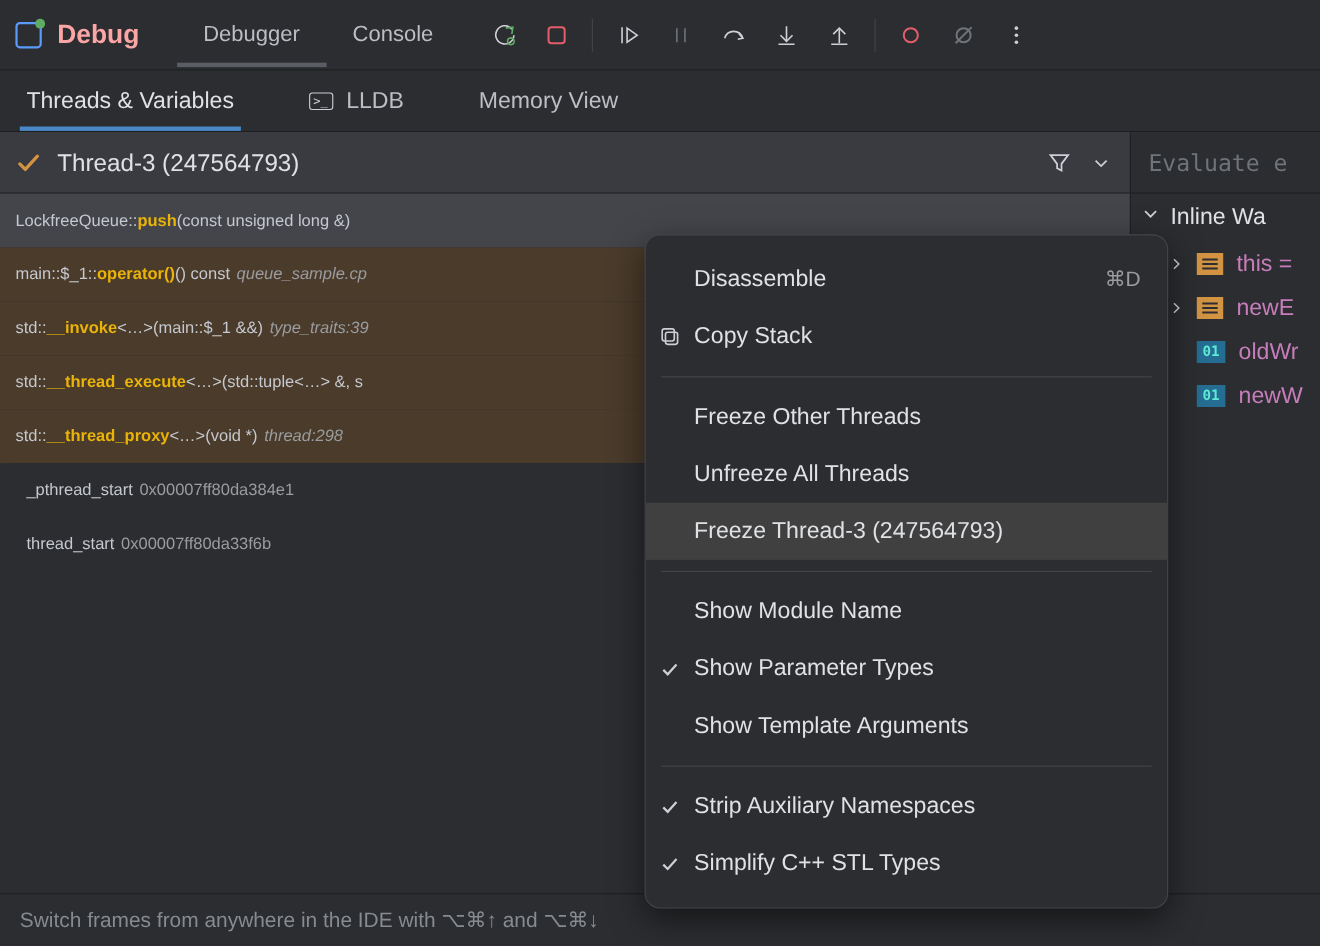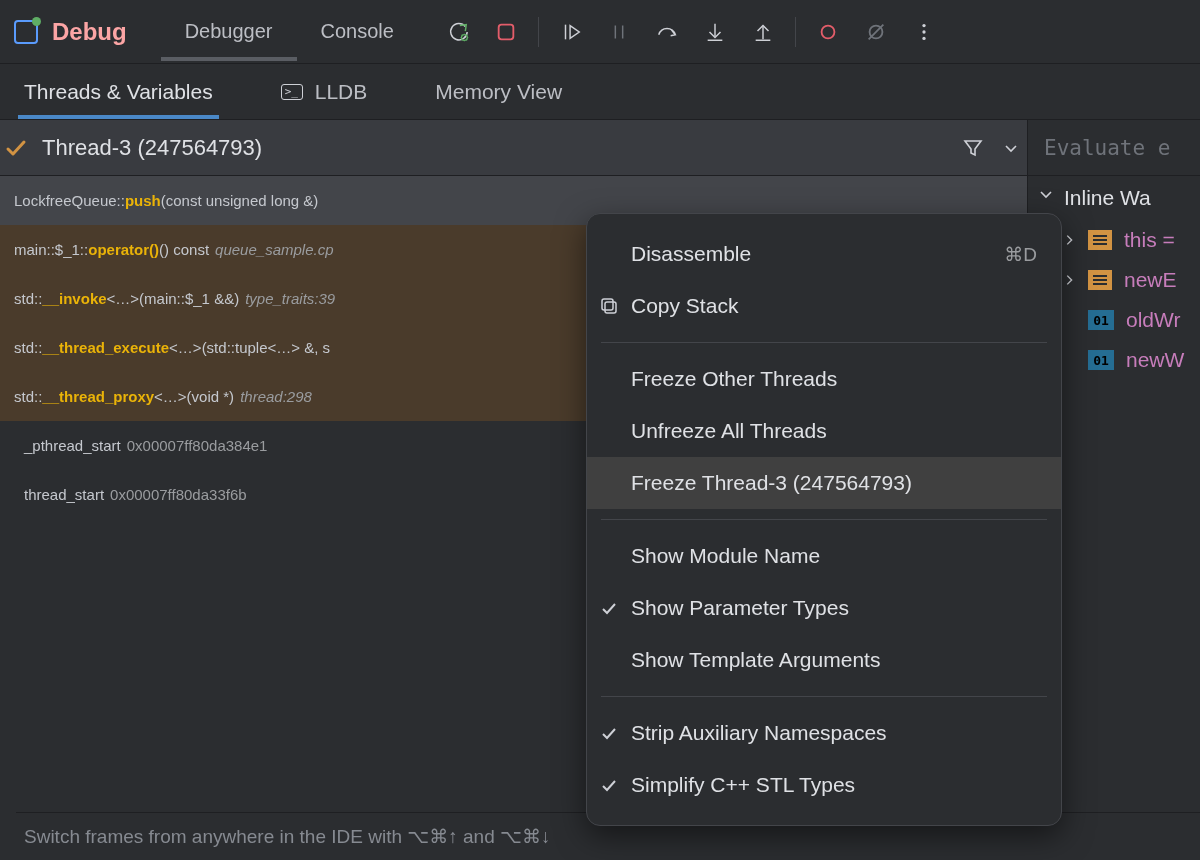--- a/index.html
+++ b/index.html
@@ -84,21 +84,21 @@
     display: flex; align-items: flex-end; padding: 0 3px 2px;
   }
   .lldb-icon::before { content: ">_"; color: #ced0d6; font-size: 11px; font-family: monospace; line-height: 1; }
   
   .body-row { display: flex; height: calc(100% - 64px - 56px - 48px); }
   .frames-panel { flex: 0 0 1028px; display: flex; flex-direction: column; border-right: 1px solid #1e1f22; }
   .vars-panel { flex: 1; display: flex; flex-direction: column; }
   .thread-bar {
     height: 56px; background: #393b40;
     display: flex; align-items: center;
-    padding: 0 4px;
+    padding: 0 14px;
     gap: 14px;
     border-bottom: 1px solid #1e1f22;
   }
   .check-orange {
     width: 24px; height: 24px;
   }
   .thread-name { color: #dfe1e5; font-size: 22px; flex: 1; }
   .filter-icon, .chevron-icon { width: 24px; height: 24px; }
   
   .stack {
@@ -142,21 +142,21 @@
   }
   .var-row .chev { width: 14px; height: 14px; }
   .var-badge {
     width: 24px; height: 20px; background: #d29343;
     display: flex; align-items: center; justify-content: center;
   }
   .var-badge svg { width: 16px; height: 12px; }
   .var-badge.num {
     background: #256d93; width: 26px; height: 20px;
     font-family: monospace; font-size: 13px; font-weight: 700;
-    color: #000000;
+    color: #5eead4;
   }
   
   .ctx-menu {
     position: absolute;
     left: 586px; top: 213px;
     width: 476px;
     background: #2b2d30;
     border: 1px solid #43454a;
     border-radius: 14px;
     box-shadow: 0 10px 30px rgba(0,0,0,.5);
@@ -171,24 +171,24 @@
   }
   .ctx-item.hl { background: #404040; }
   .ctx-ind { width: 44px; display: flex; align-items: center; justify-content: center; }
   .ctx-label { flex: 1; }
   .ctx-short { color: #9a9c9f; font-size: 19px; }
   .ctx-sep { height: 1px; background: #43454a; margin: 10px 14px; }
   .ctx-icon { width: 20px; height: 20px; }
   .ctx-check { width: 18px; height: 18px; }
   
   .tip-bar {
-    position: absolute; left: 16px; right: 0; bottom: 0;
+    position: absolute; left: 0; right: 0; bottom: 0;
     height: 48px;
     display: flex; align-items: center;
-    padding: 0 8px;
+    padding: 0 18px;
     color: #868a91; font-size: 19px;
     border-top: 1px solid #1e1f22;
   }
   .tip-close { margin-left: auto; width: 18px; height: 18px; cursor: pointer; padding-right: 180px;}
   .kbd { font-family: -apple-system, sans-serif; }
 </style>
 </head>
 <body>
 
 <div class="header">

